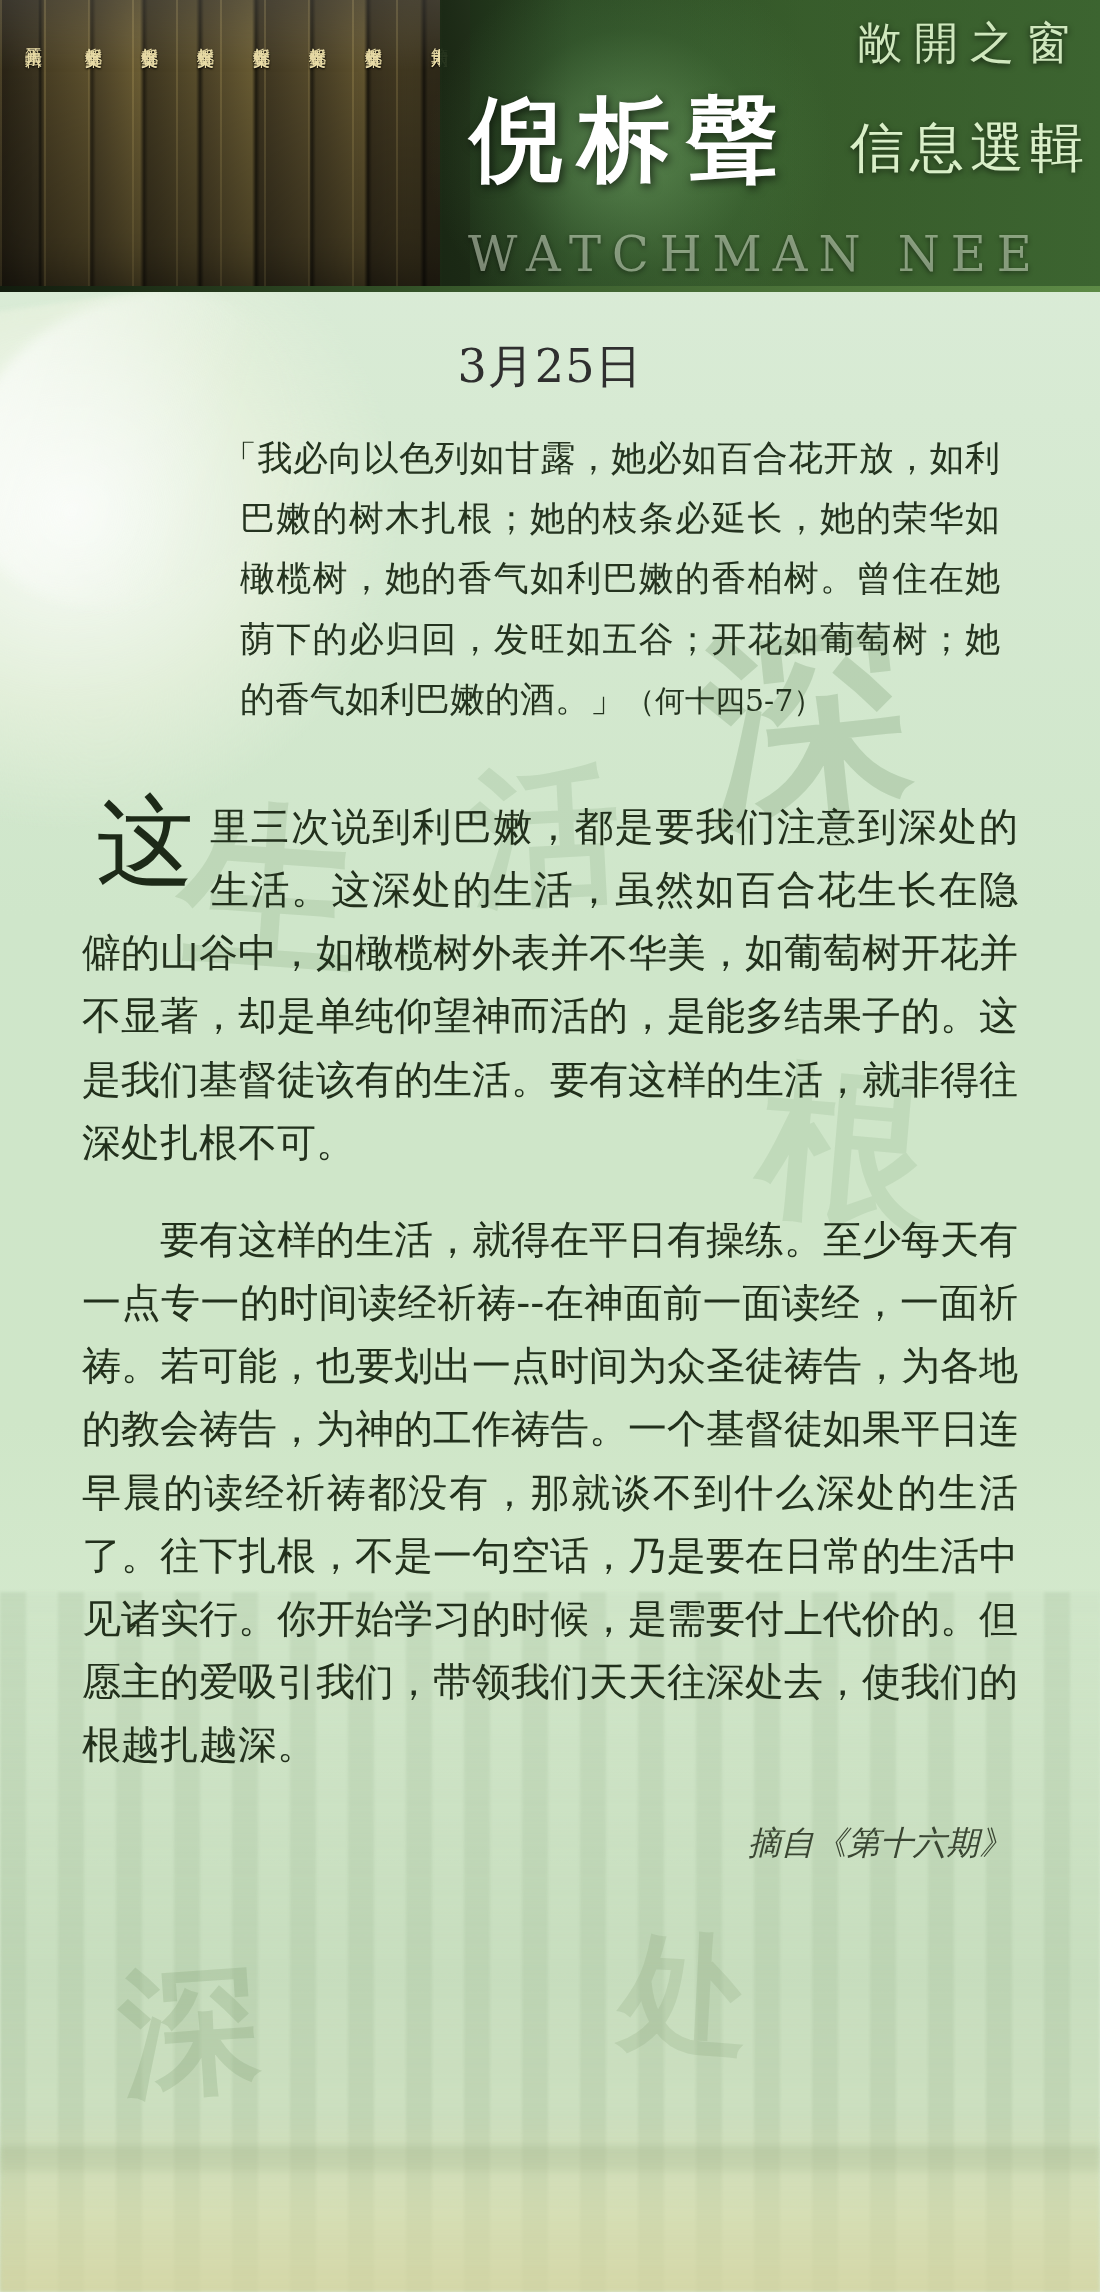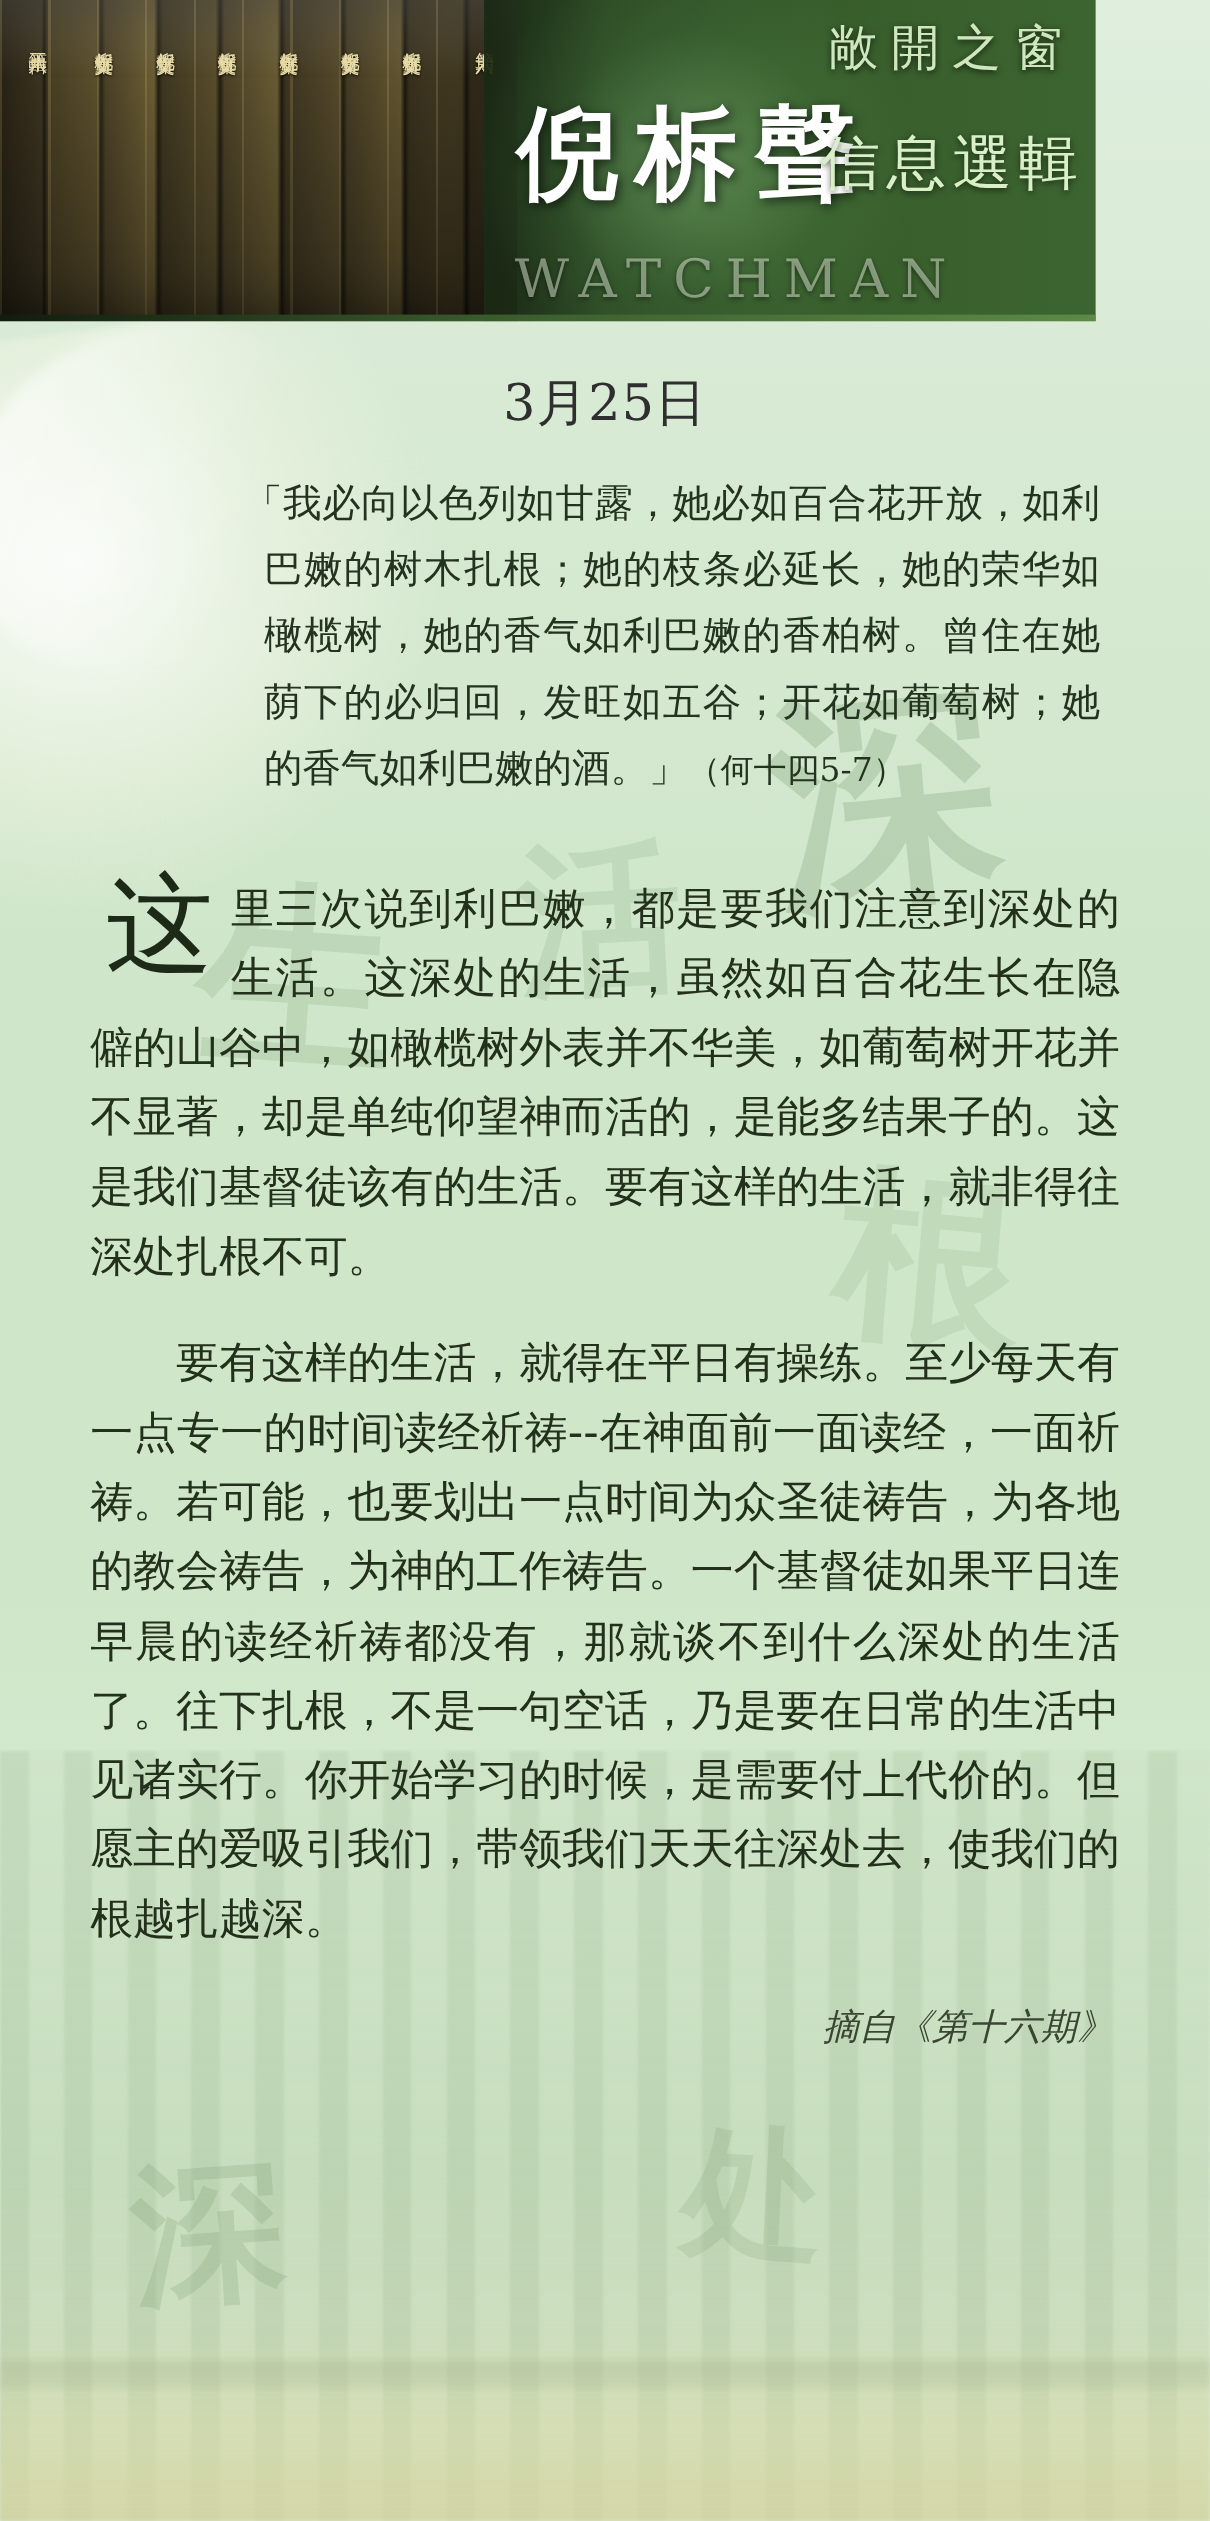--- a/index.html
+++ b/index.html
@@ -90,21 +90,21 @@
   .cal-a { left: 700px; top: 620px; font-size: 210px; transform: rotate(-6deg); }
   .cal-b { left: 180px; top: 800px; font-size: 180px; transform: rotate(4deg); color: rgba(118,156,110,0.20); }
   .cal-c { left: 470px; top: 760px; font-size: 150px; transform: rotate(-3deg); color: rgba(118,156,110,0.18); }
   .cal-d { left: 760px; top: 1060px; font-size: 170px; transform: rotate(5deg); color: rgba(118,156,110,0.16); }
   .cal-e { left: 120px; top: 1960px; font-size: 140px; transform: rotate(-4deg); color: rgba(120,150,105,0.22); }
   .cal-f { left: 620px; top: 1930px; font-size: 130px; transform: rotate(3deg); color: rgba(120,150,105,0.18); }
 
   
   .banner {
     position: relative;
-    width: 996px;
+    width: 1100px;
     height: 292px;
     overflow: hidden;
     background: linear-gradient(90deg, #1d2a18 0%, #23341c 22%, #2d4723 46%, #375a2a 68%, #3c6330 100%);
   }
   .banner .books {
     position: absolute;
     left: 0;
     top: 0;
     width: 470px;
     height: 292px;

